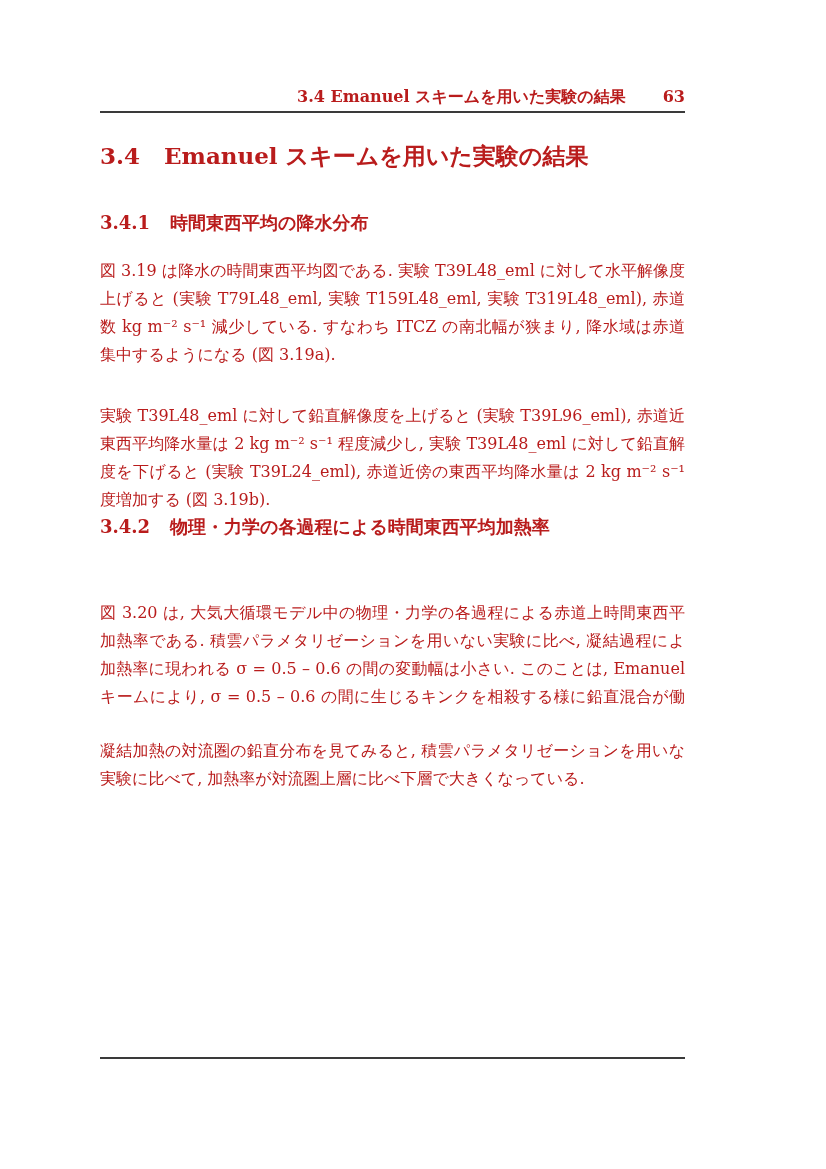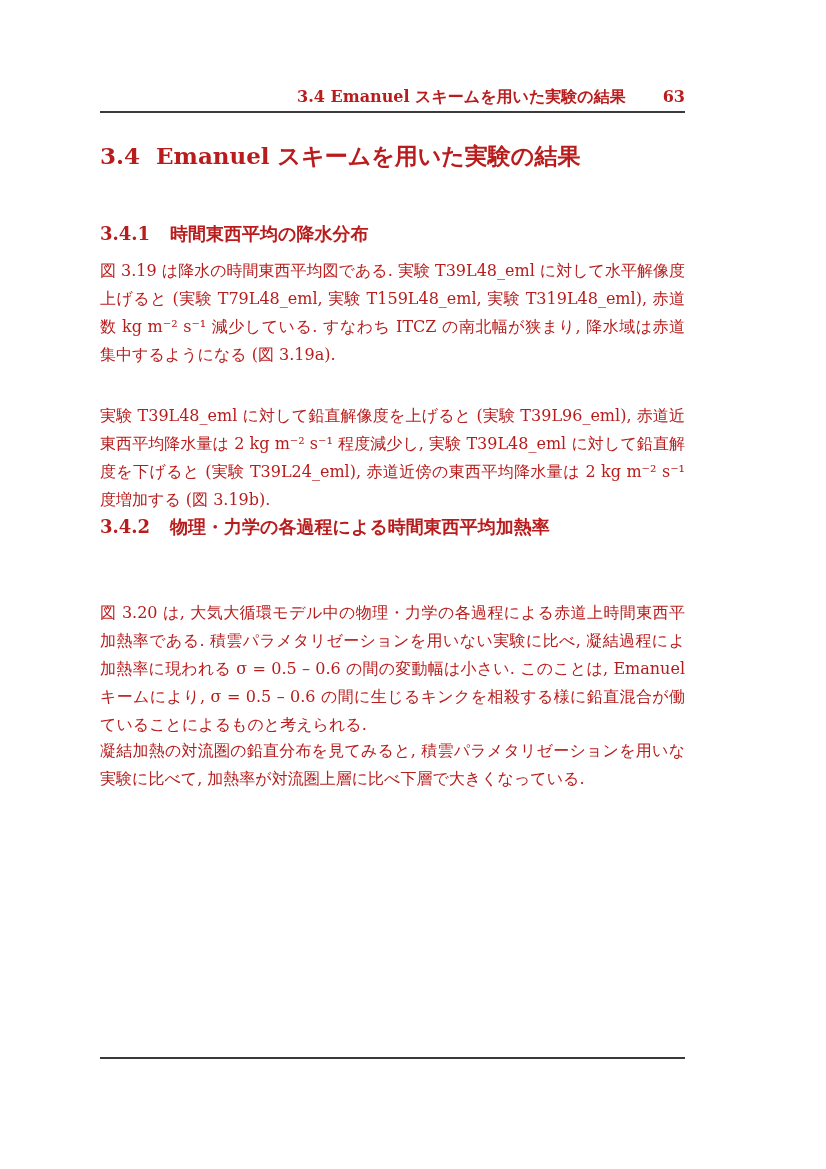--- a/index.html
+++ b/index.html
@@ -48,33 +48,33 @@
   .section-heading {
     position: absolute;
     top: 139px;
     left: 100px;
     width: 585px;
     font-size: 23px;
     font-weight: bold;
     line-height: 34px;
     white-space: nowrap;
   }
-  .section-heading .secnum { margin-right: 16px; text-align: center; }
+  .section-heading .secnum { margin-right: 24px; text-align: center; }
 
   .subsection-heading {
     position: absolute;
     left: 100px;
     width: 585px;
     font-size: 18px;
     font-weight: bold;
     line-height: 28px;
     white-space: nowrap;
   }
   .subsection-heading .secnum { margin-right: 20px; }
-  #subsec-341 { top: 220px; }
+  #subsec-341 { top: 209px; }
   #subsec-342 { top: 513px; }
 
   
   .paragraph {
     position: absolute;
     left: 100px;
     width: 585px;
     font-size: 16px;
   }
   #para-1 { top: 257px; }
@@ -128,21 +128,20 @@
 
   <div class="subsection-heading" id="subsec-342">
     <span class="secnum">3.4.2</span><span>物理・力学の各過程による時間東西平均加熱率</span>
   </div>
 
   <div class="paragraph" id="para-3">
     <div class="pline">図 3.20 は, 大気大循環モデル中の物理・力学の各過程による赤道上時間東西平均</div>
     <div class="pline">加熱率である. 積雲パラメタリゼーションを用いない実験に比べ, 凝結過程による</div>
     <div class="pline">加熱率に現われる σ = 0.5 – 0.6 の間の変動幅は小さい. このことは, Emanuel ス</div>
     <div class="pline">キームにより, σ = 0.5 – 0.6 の間に生じるキンクを相殺する様に鉛直混合が働い</div>
-    <div class="pline last">ていることによるものと考えられる.</div>
   </div>
 
   <div class="paragraph" id="para-4">
     <div class="pline">凝結加熱の対流圏の鉛直分布を見てみると, 積雲パラメタリゼーションを用いない</div>
     <div class="pline last">実験に比べて, 加熱率が対流圏上層に比べ下層で大きくなっている.</div>
   </div>
 
   <div class="rule footer-rule"></div>
 
 </div>

